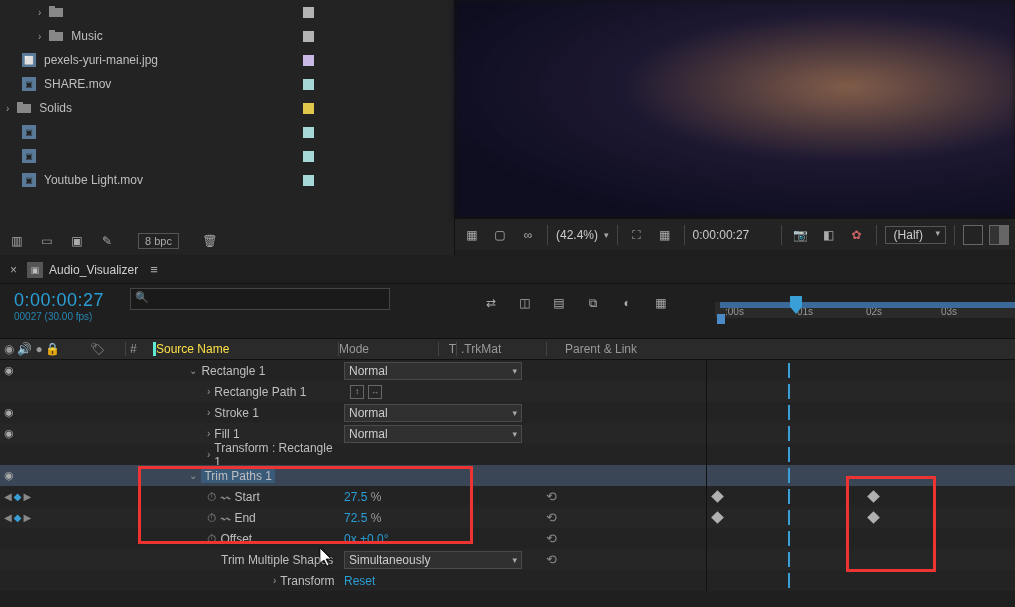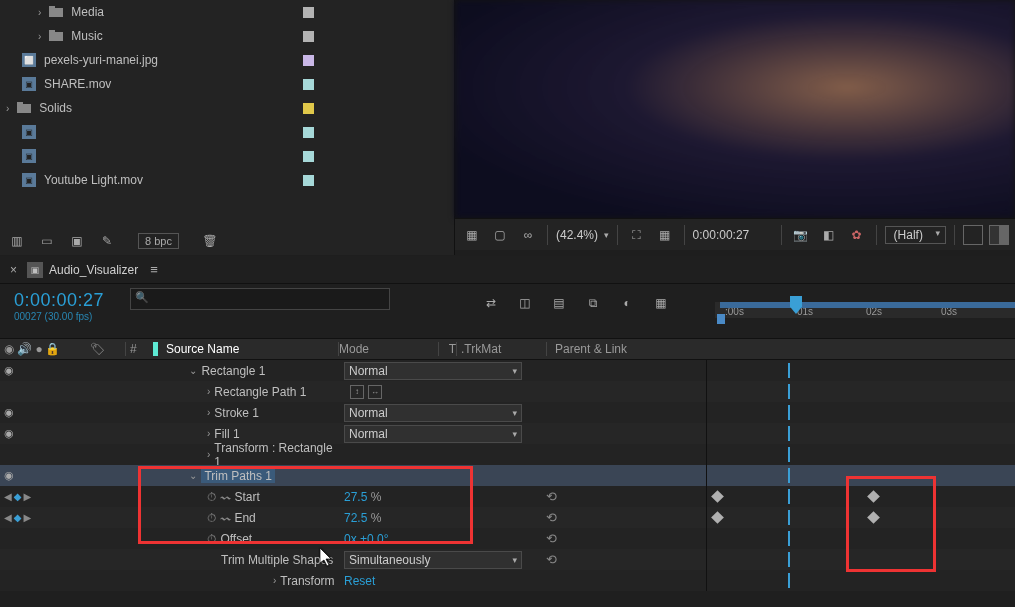--- a/index.html
+++ b/index.html
@@ -53,25 +53,25 @@
   .tl-ruler { position:absolute; top:18px; left:0; right:0; height:16px; background:#2a2a2a;}
   .tl-workarea { position:absolute; top:18px; left:5px; right:0; height:6px; background:#3a6a9a; }
   .tl-ruler span { position:absolute; top:4px; font-size:10px; color:#999; }
   .tl-cti { position:absolute; top:12px; width:12px; height:18px; background:#3a9fd6; clip-path: polygon(0 0, 100% 0, 100% 60%, 50% 100%, 0 60%);}
   .tl-workstart { position:absolute; top:30px; width:8px; height:10px; background:#4a8ac6;}
 
   .tl-columns { height:22px; background:#2a2a2a; border-top:1px solid #111; border-bottom:1px solid #111; display:flex; align-items:center; }
   .tl-col-av { width:90px; display:flex; gap:3px; padding-left:4px; color:#999;}
   .tl-col-tags { width:35px; color:#999; }
   .tl-col-num { width:28px; color:#999; border-left:1px solid #444; padding-left:4px;}
-  .tl-col-name { width:185px; color:#ffffff; border-left:5px solid #5eead4; padding-left:8px;}
+  .tl-col-name { width:185px; color:#fde047; border-left:3px solid #5eead4; }
   .tl-col-mode { width:100px; color:#999; border-left:1px solid #444; }
   .tl-col-t { width:18px; color:#999; text-align:right; border-left:1px solid #444;}
   .tl-col-trk { width:90px; color:#999; border-left:1px solid #444; padding-left:4px;}
-  .tl-col-parent { width:160px; color:#999; border-left:1px solid #444; padding-left:8px;}
+  .tl-col-parent { width:160px; color:#999; border-left:1px solid #444; padding-left:18px;}
   .tl-col-tracks { flex:1; border-left:1px solid #111;}
 
   .tl-rows { position:relative; }
   .tl-row { height:21px; display:flex; align-items:center; position:relative;}
   .tl-row:nth-child(odd) { background:#232323; }
   .tl-row:nth-child(even) { background:#262626; }
   .row-av { width:90px; display:flex; gap:3px; padding-left:4px;}
   .eye { color:#aaa; font-size:11px;}
   .row-tags { width:35px; }
   .row-num { width:28px; }
@@ -123,21 +123,20 @@
 <div class="project-panel">
   <div class="file-list">
     <div class="file-row indent">
       <span class="twirl">›</span>
       <span class="file-icon">
           <svg width="14" height="12">
             <rect class="svg-folder" x="0" y="2" width="14" height="9"></rect>
             <rect class="svg-folder" x="0" y="0" width="6" height="3"></rect>
           </svg>
         </span>
-      <span class="file-name">Media</span>
       <span class="color-label" style="background:#b3b3b3"></span>
     </div>
     <div class="file-row indent">
       <span class="twirl">›</span>
       <span class="file-icon">
           <svg width="14" height="12">
             <rect class="svg-folder" x="0" y="2" width="14" height="9"></rect>
             <rect class="svg-folder" x="0" y="0" width="6" height="3"></rect>
           </svg>
         </span>

